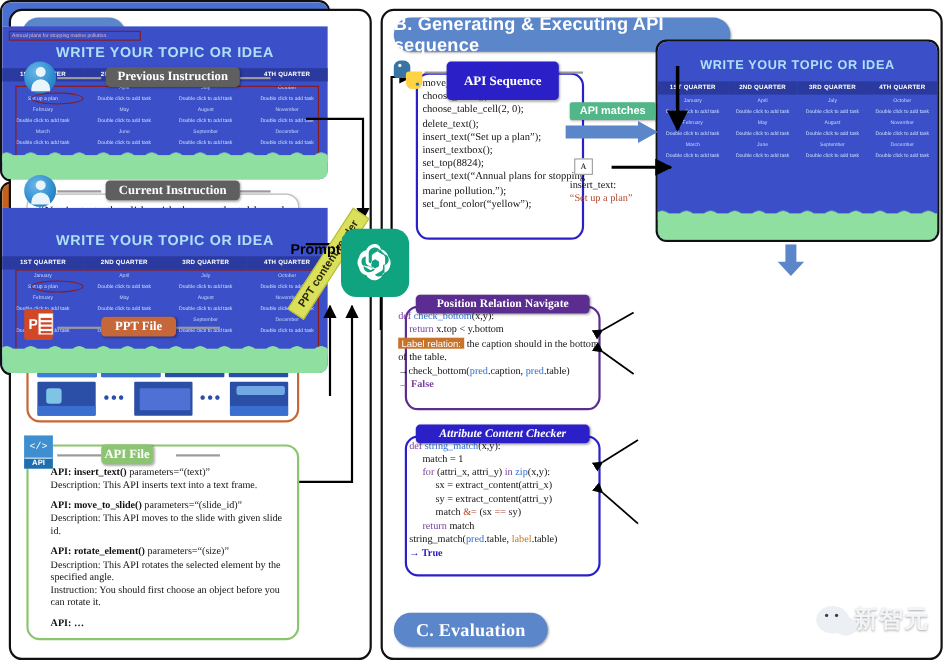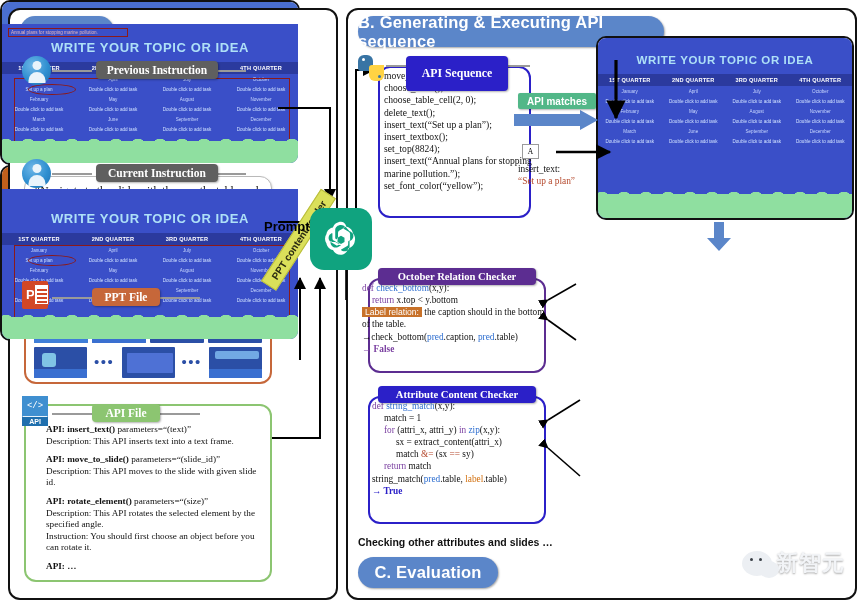--- a/index.html
+++ b/index.html
@@ -21,21 +21,21 @@
 
   .section-pill {
     position:absolute; background:#5b86c9; color:#fff; border-radius:16px;
     font-family:"Liberation Sans", sans-serif; font-weight:bold;
     display:flex; align-items:center; justify-content:center;
     box-shadow: 1px 1px 2px rgba(0,0,0,.35);
     letter-spacing:.2px;
   }
   #pill-a { left:20px; top:16px; width:94px; height:30px; font-size:16px; }
   #pill-b { left:358px; top:16px; width:306px; height:31px; font-size:16.5px; }
-  #pill-c { left:358px; top:557px; width:140px; height:31px; font-size:16.5px; }
+  #pill-c { left:358px; top:557px; width:140px; height:31px; font-size:16.5px;font-family:Liberation Serif, serif; }
 
   
   .card { position:absolute; border-radius:12px; background:#fff; }
   .tag {
     position:absolute; border-radius:4px; color:#fff;
     font-weight:bold; text-align:center;
     font-family:"Liberation Serif", serif;
     display:flex; align-items:center; justify-content:center;
     box-shadow:1px 1px 2px rgba(0,0,0,.3); z-index:6;
   }
@@ -301,21 +301,21 @@
   </div>
 
   <div class="card" id="api-card"></div>
   <div class="apiico">
     <div class="sheet"></div>
       <div class="top">&lt;/&gt;</div>
       <div class="bot">API</div>
   </div>
   <div class="tagline" style="left:52px; top:413px; width:40px;"></div>
   <div class="tagline" style="left:160px; top:413px; width:40px;"></div>
-  <div class="tag" style="left:92px; top:404px; width:68px; height:18px; background:#8cc571; font-size:11.5px;">API File</div>
+  <div class="tag" style="left:92px; top:404px; width:47px; height:18px; background:#8cc571; font-size:11.5px;">API File</div>
 
   <div class="apitext">
     <div class="grp">
       <b>API: insert_text()</b>
       <span>parameters=“(text)”</span><br>
       <span>Description: This API inserts text into a text frame.</span>
     </div>
     <div class="grp">
       <b>API: move_to_slide()</b>
       <span>parameters=“(slide_id)”</span><br>
@@ -542,46 +542,46 @@
           <div class="qcell">Double click to add task</div>
           <div class="qcell">Double click to add task</div>
           <div class="qcell">Double click to add task</div>
         </div>
       <div class="captiontxt" style="left:100px; top:136px; color:#d8c68f;">Annual plans for stopping marine pollution.</div>
       <div class="waves"></div>
     </div>
   </div>
 
   <div class="codebox" id="posbox"></div>
-  <div class="tag" style="left:378px; top:268px; width:158px; height:17px; background:#5c2d91; font-size:10.6px;">October Relation Checker</div>
+  <div class="tag" style="left:378px; top:268px; width:158px; height:17px; background:#5c2d91; font-size:10.6px;">Position Relation Navigate</div>
   <div id="postext">
     <div><span class="kw">def </span><span class="fn">check_bottom</span>(x,y):</div>
     <div style="padding-left:10px;"><span class="kw">return </span>x.top &lt; y.bottom</div>
     <div>
       <span class="lblrel">Label relation:</span>
       <span>the caption should in the bottom of the table.</span>
     </div>
     <div style="margin-top:1px;">→check_bottom(<span class="blue">pred</span>.caption, <span class="blue">pred</span>.table)</div>
     <div><span class="falsec">→ False</span></div>
   </div>
 
   <div class="codebox" id="attrbox"></div>
-  <div class="tag" style="left:378px; top:386px; width:158px; height:17px; background:#2b20c8; font-size:10.6px;">Attribute Content Checker</div>
+  <div class="tag" style="left:378px; top:386px; width:158px; height:17px; background:#2b20c8; font-size:10.6px;font-style:italic;">Attribute Content Checker</div>
   <div id="attrtext">
     <div><span class="kw">def </span><span class="fn">string_match</span>(x,y):</div>
     <div style="padding-left:12px;">match = 1</div>
     <div style="padding-left:12px;"><span class="kw">for </span>(attri_x, attri_y) <span class="kw">in </span><span class="fn">zip</span>(x,y):</div>
     <div style="padding-left:24px;">sx = extract_content(attri_x)</div>
+    <div style="padding-left:24px;">sy = extract_content(attri_y)</div>
     <div style="padding-left:24px;">match <span class="str">&amp;=</span> (sx <span class="str">==</span> sy)</div>
     <div style="padding-left:12px;"><span class="kw">return </span>match</div>
     <div>string_match(<span class="blue">pred</span>.table, <span class="orange">label</span>.table)</div>
     <div><span class="truec">→ True</span></div>
   </div>
 
-  <div id="checking">Checking other attributes and slides …</div>
 
   <div id="wm">
     <div class="wc">
       <i style="left:8px;top:7px"></i>
         <i style="left:17px;top:7px"></i>
     </div>
     <div class="wtxt">新智元</div>
   </div>
 
 </div>

